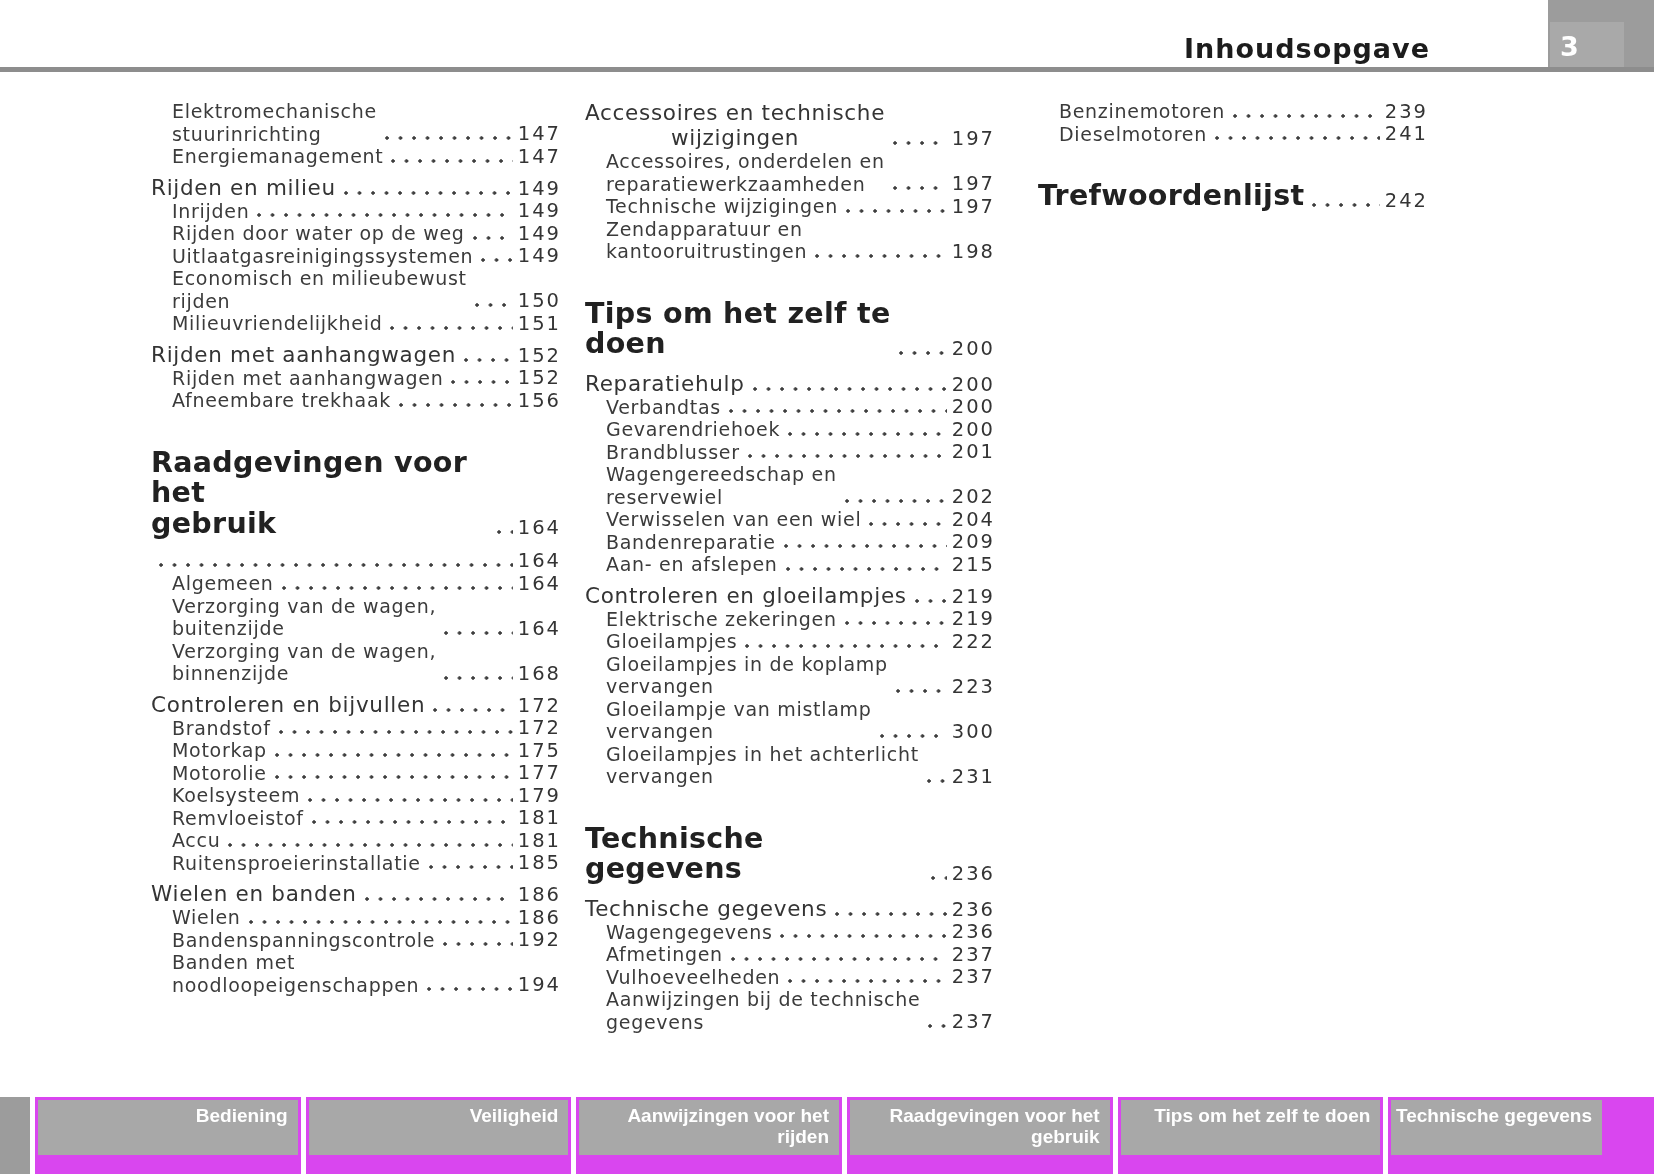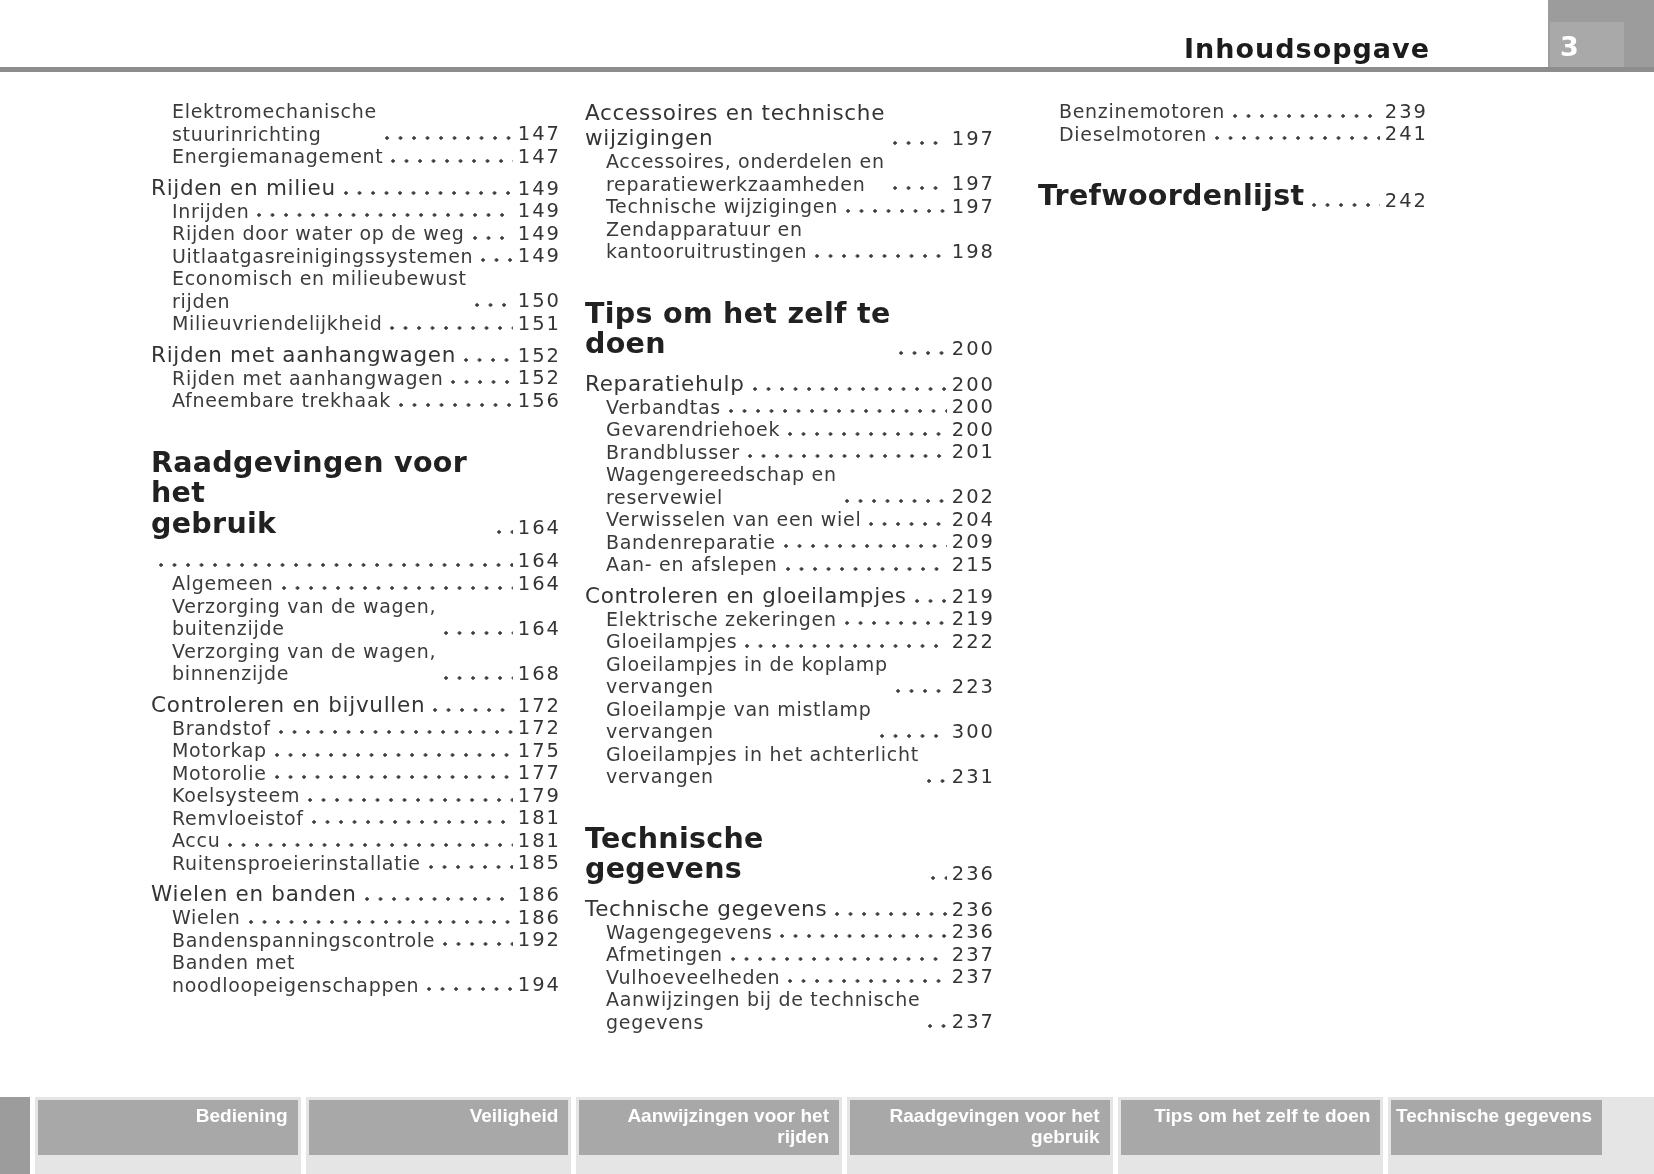--- a/index.html
+++ b/index.html
@@ -18,35 +18,35 @@
   
   .toc{position:absolute;top:96px;left:0;right:0;}
   .col{position:absolute;top:4px;}
   .col-1{left:151px;width:410px;}
   .col-2{left:585px;width:410px;}
   .col-3{left:1038px;width:390px;}
 
   .entry{display:flex;align-items:baseline;color:#3b3b3b;}
   .entry .t{white-space:pre-line;}
   .entry--sub{font-size:19px;line-height:22.5px;letter-spacing:.7px;padding-left:21px;}
-  .entry--section{font-size:21.5px;line-height:25px;letter-spacing:.7px;margin-top:7px;color:#343434;}
+  .entry--section{font-size:21.5px;line-height:25px;letter-spacing:.7px;margin-top:7px;color:#343434;text-align:center;}
   .entry--chapter{font-size:28.5px;line-height:30.5px;font-weight:bold;color:#212121;
                   margin-top:36px;margin-bottom:11px;letter-spacing:.3px;}
   .entry:first-child{margin-top:0;}
 
   .dots{flex:1 1 auto;min-width:16px;align-self:flex-end;height:6px;margin:0 5px 4px 8px;
         background-image:radial-gradient(circle at 2px 3px,#3e3e3e 1.45px,rgba(62,62,62,0) 2px);
         background-size:13.5px 6px;background-repeat:repeat-x;}
   .n{align-self:flex-end;font-size:19.5px;line-height:22px;letter-spacing:2px;
      font-weight:normal;color:#343434;flex:0 0 auto;}
 
   
   .footer{position:absolute;left:0;top:1097px;width:1654px;height:77px;display:flex;gap:5px;}
   .footer-sliver{flex:0 0 30px;background:#9c9c9c;}
-  .ftab{flex:1 1 0;background:#e5e5e5;position:relative;}
+  .ftab{flex:1 1 0;background:#d946ef;position:relative;}
   .ftab-inner{position:absolute;left:3px;right:3px;top:3px;height:55px;background:#a8a8a8;
               overflow:hidden;}
   .ftab:last-child .ftab-inner{right:52px;}
   .ftab-label{display:block;color:#ffffff;font-family:"Liberation Sans",sans-serif;
               font-weight:bold;font-size:19px;line-height:20.5px;text-align:right;
               padding:6px 10px 0 0;white-space:pre;}
 </style>
 </head>
 <body>
 

